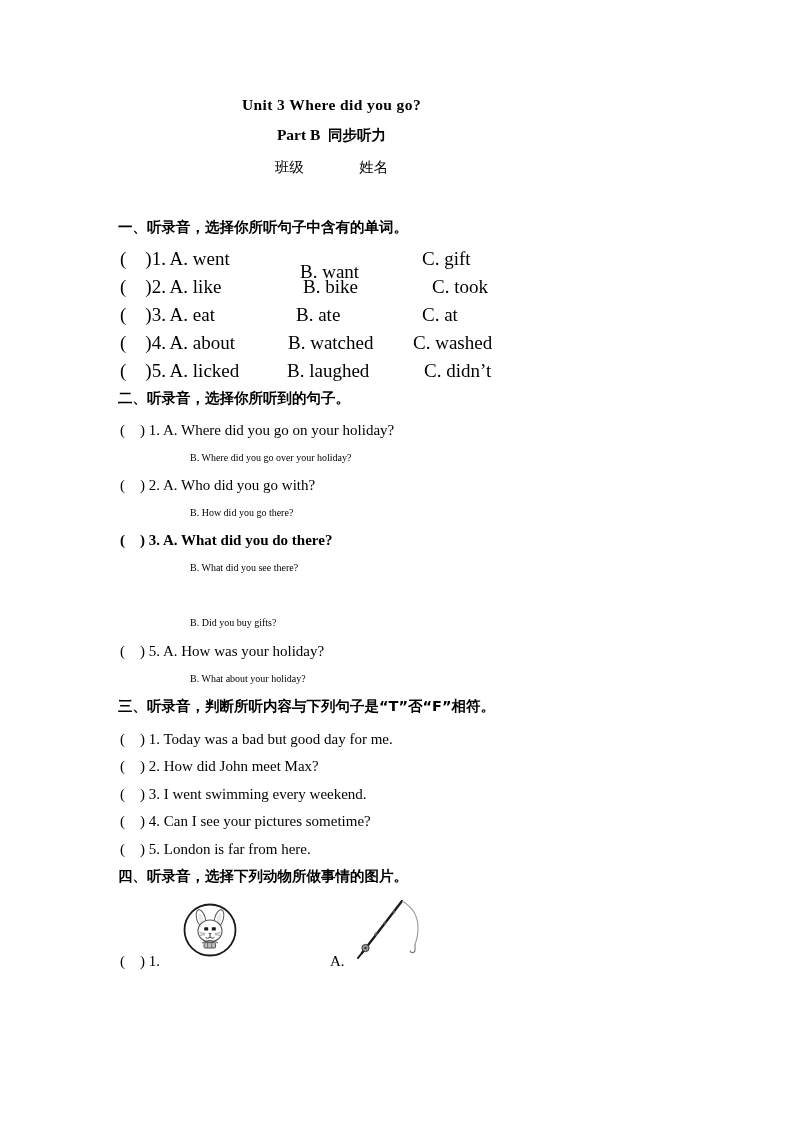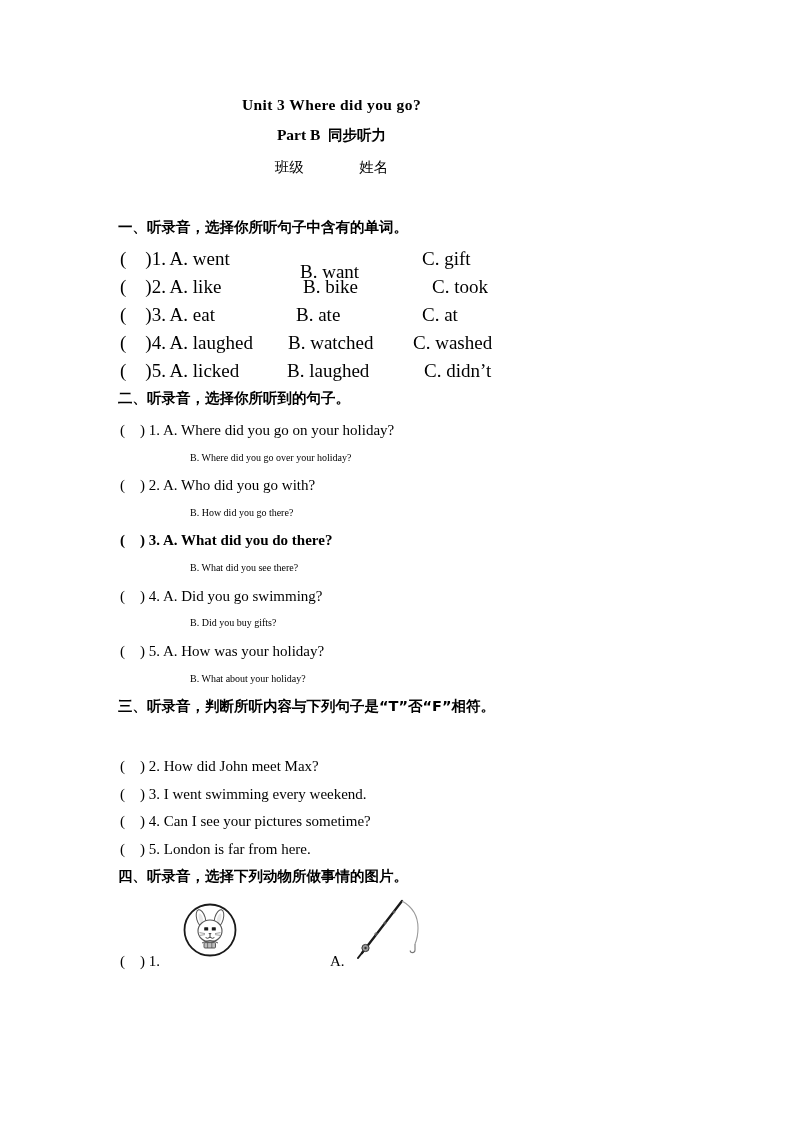--- a/index.html
+++ b/index.html
@@ -130,47 +130,47 @@
   <div class="wrow" style="top:249px; left:422px;">C. gift</div>
 
   <div class="wrow col-a" style="top:277px;"><span>(    )2.</span><span> </span><span>A. like</span></div>
   <div class="wrow" style="top:277px; left:303px;text-align:right;">B. bike</div>
   <div class="wrow" style="top:277px; left:432px;">C. took</div>
 
   <div class="wrow col-a" style="top:305px;"><span>(    )3.</span><span> </span><span>A. eat</span></div>
   <div class="wrow" style="top:305px; left:296px;">B. ate</div>
   <div class="wrow" style="top:305px; left:422px;">C. at</div>
 
-  <div class="wrow col-a" style="top:333px;"><span>(    )4.</span><span> </span><span>A. laughed</span></div>
+  <div class="wrow col-a" style="top:333px;"><span>(    )4.</span><span> </span><span>A. about</span></div>
   <div class="wrow" style="top:333px; left:288px;text-align:center;">B. watched</div>
   <div class="wrow" style="top:333px; left:413px;">C. washed</div>
 
   <div class="wrow col-a" style="top:361px;"><span>(    )5.</span><span> </span><span>A. licked</span></div>
   <div class="wrow" style="top:361px; left:287px;">B. laughed</div>
   <div class="wrow" style="top:361px; left:424px;">C. didn’t</div>
 
   <div class="section-heading" style="top:388px;">二、听录音，选择你所听到的句子。</div>
 
   <div class="qrow" style="top:420px;">(    ) 1. A. Where did you go on your holiday?</div>
   <div class="subrow" style="top:448px; left:190px;">B. Where did you go over your holiday?</div>
 
   <div class="qrow" style="top:475px;">(    ) 2. A. Who did you go with?</div>
   <div class="subrow" style="top:503px; left:190px;">B. How did you go there?</div>
 
   <div class="qrow" style="top:530px;font-weight:bold;">(    ) 3. A. What did you do there?</div>
   <div class="subrow" style="top:558px; left:190px;">B. What did you see there?</div>
 
-  <div class="qrow" style="top:586px;">(    ) 4. A. Did you go swimming?</div>
   <div class="subrow" style="top:613px; left:190px;">B. Did you buy gifts?</div>
 
   <div class="qrow" style="top:641px;">(    ) 5. A. How was your holiday?</div>
   <div class="subrow" style="top:669px; left:190px;">B. What about your holiday?</div>
 
   <div class="section-heading" style="top:696px;">三、听录音，判断所听内容与下列句子是“T”否“F”相符。</div>
 
+  <div class="qrow" style="top:729px;">(    ) 1. Today was a bad but good day for me.</div>
   <div class="qrow" style="top:756px;">(    ) 2. How did John meet Max?</div>
   <div class="qrow" style="top:784px;">(    ) 3. I went swimming every weekend.</div>
   <div class="qrow" style="top:811px;">(    ) 4. Can I see your pictures sometime?</div>
   <div class="qrow" style="top:839px;">(    ) 5. London is far from here.</div>
 
   <div class="section-heading" style="top:866px;">四、听录音，选择下列动物所做事情的图片。</div>
 
   <div class="qrow" style="top:951px;">(    ) 1.</div>
 
   <div class="pic-rabbit">

